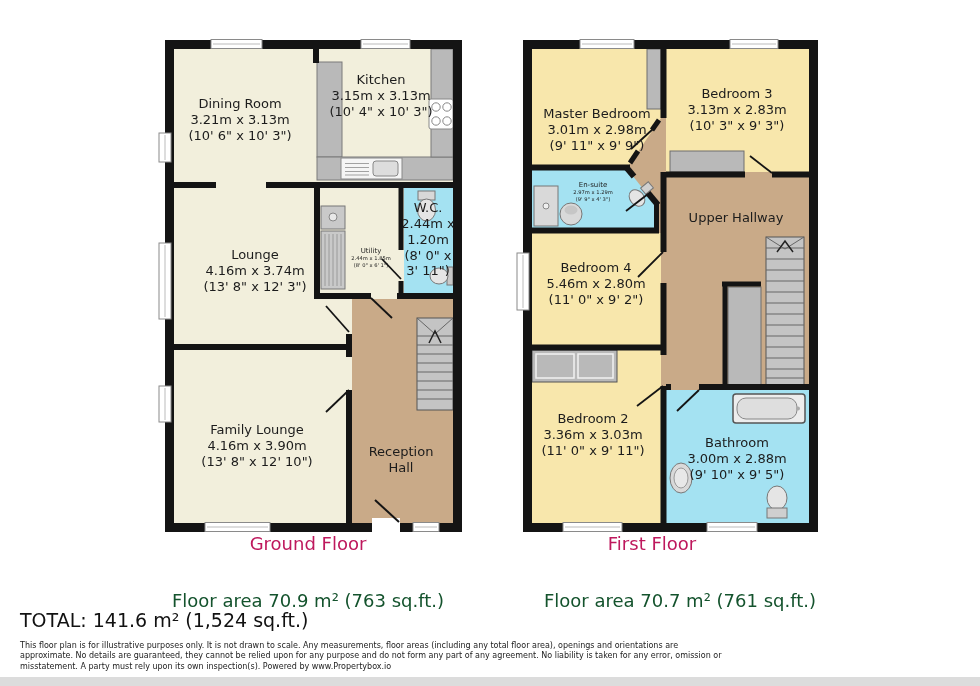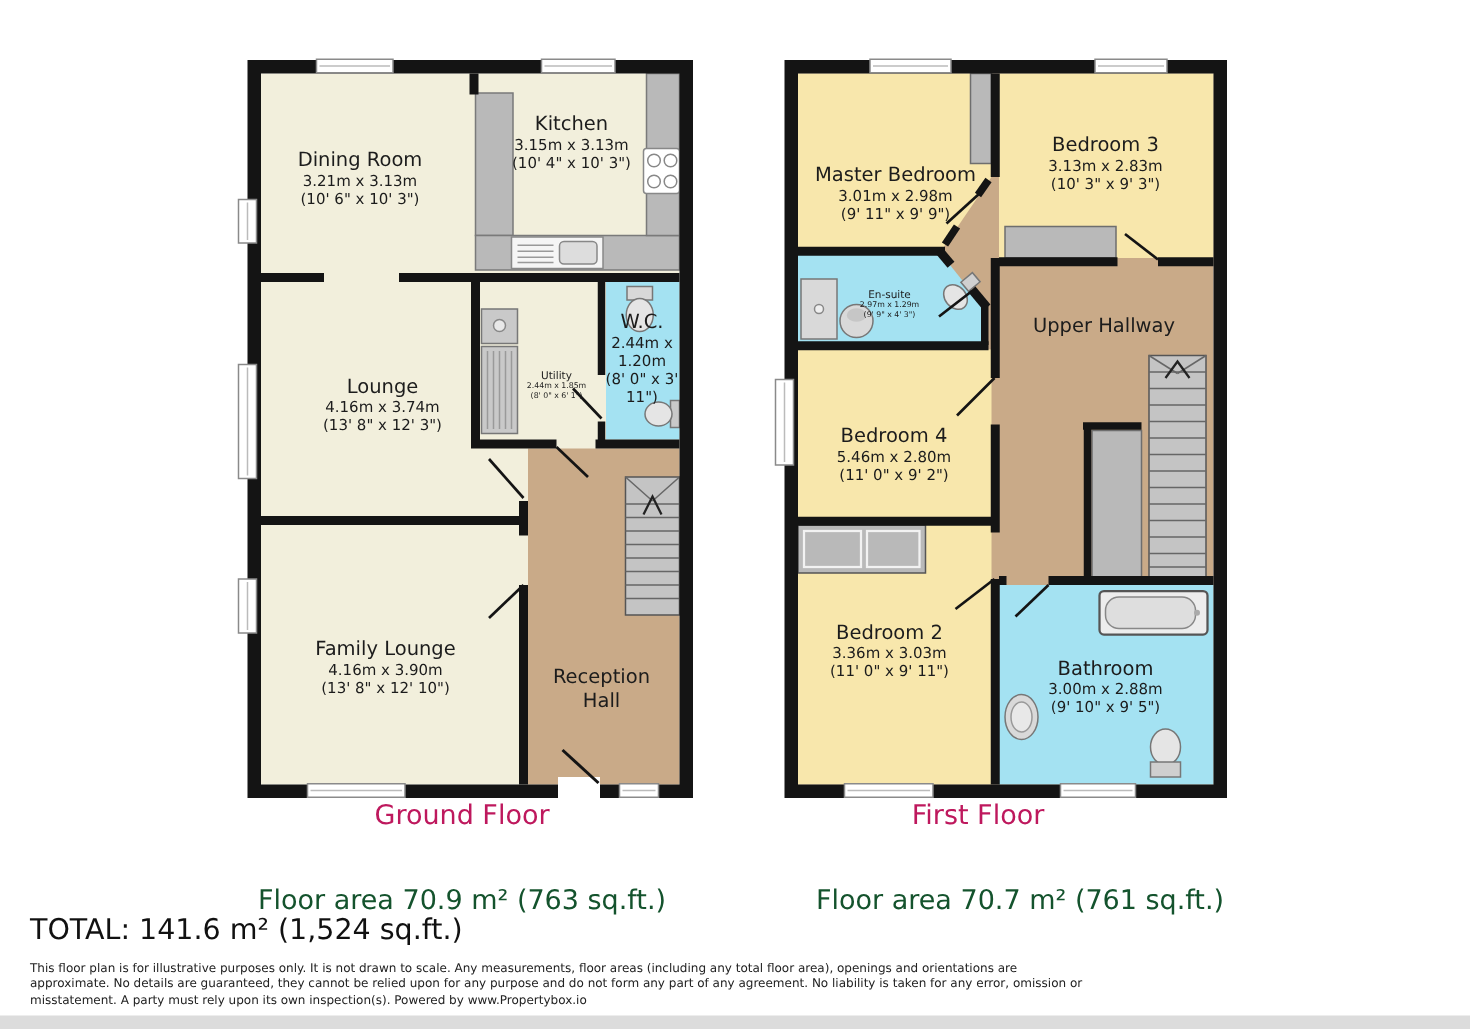--- a/index.html
+++ b/index.html
@@ -1,21 +1,21 @@
 <!DOCTYPE html>
 <html><head>
 <meta charset="utf-8">
 <style>
   html,body{margin:0;padding:0;background:#fff;}
   .canvas{position:relative;width:980px;height:686px;background:#fff;overflow:hidden;
           font-family:"DejaVu Sans","Liberation Sans",sans-serif;color:#1c1c1c;}
   svg{position:absolute;left:0;top:0;}
   .room-label{position:absolute;transform:translate(-50%,-50%);text-align:center;line-height:1.22;}
   .rname{font-size:13px;}
-  .rdim{font-size:10px;}
+  .rdim{font-size:13px;}
   .room-label.tiny{line-height:1.2;}
   .tiny .rname{font-size:7px;}
   .tiny .rdim{font-size:5.2px;}
   .room-label.narrow{width:56px;}
   .room-label.medium{width:86px;}
   .floor-title{position:absolute;transform:translateX(-50%);font-size:18px;white-space:nowrap;color:#be185d;}
   .floor-area{position:absolute;transform:translateX(-50%);font-size:18px;white-space:nowrap;color:#14532d;margin-top:24px;}
   .total{position:absolute;font-size:19px;white-space:nowrap;color:#111;}
   .disclaimer{position:absolute;font-size:8px;line-height:10.4px;color:#222;}
   .disc-line{white-space:nowrap;}
@@ -315,29 +315,29 @@
 <div class="room-label" style="left:597px;top:130px">
   <div class="rname">Master Bedroom</div>
   <div class="rdim">3.01m x 2.98m</div>
   <div class="rdim">(9' 11" x 9' 9")</div>
 </div>
 <div class="room-label" style="left:737px;top:110px">
   <div class="rname">Bedroom 3</div>
   <div class="rdim">3.13m x 2.83m</div>
   <div class="rdim">(10' 3" x 9' 3")</div>
 </div>
-<div class="room-label tiny" style="left:593px;top:203px">
+<div class="room-label tiny" style="left:593px;top:191px">
   <div class="rname">En-suite</div>
   <div class="rdim">2.97m x 1.29m</div>
   <div class="rdim">(9' 9" x 4' 3")</div>
 </div>
 <div class="room-label" style="left:736px;top:218px;white-space:nowrap">
   <div class="rname">Upper Hallway</div>
 </div>
-<div class="room-label" style="left:596px;top:304px">
+<div class="room-label" style="left:596px;top:284px">
   <div class="rname">Bedroom 4</div>
   <div class="rdim">5.46m x 2.80m</div>
   <div class="rdim">(11' 0" x 9' 2")</div>
 </div>
 <div class="room-label" style="left:593px;top:435px">
   <div class="rname">Bedroom 2</div>
   <div class="rdim">3.36m x 3.03m</div>
   <div class="rdim">(11' 0" x 9' 11")</div>
 </div>
 <div class="room-label" style="left:737px;top:459px">

